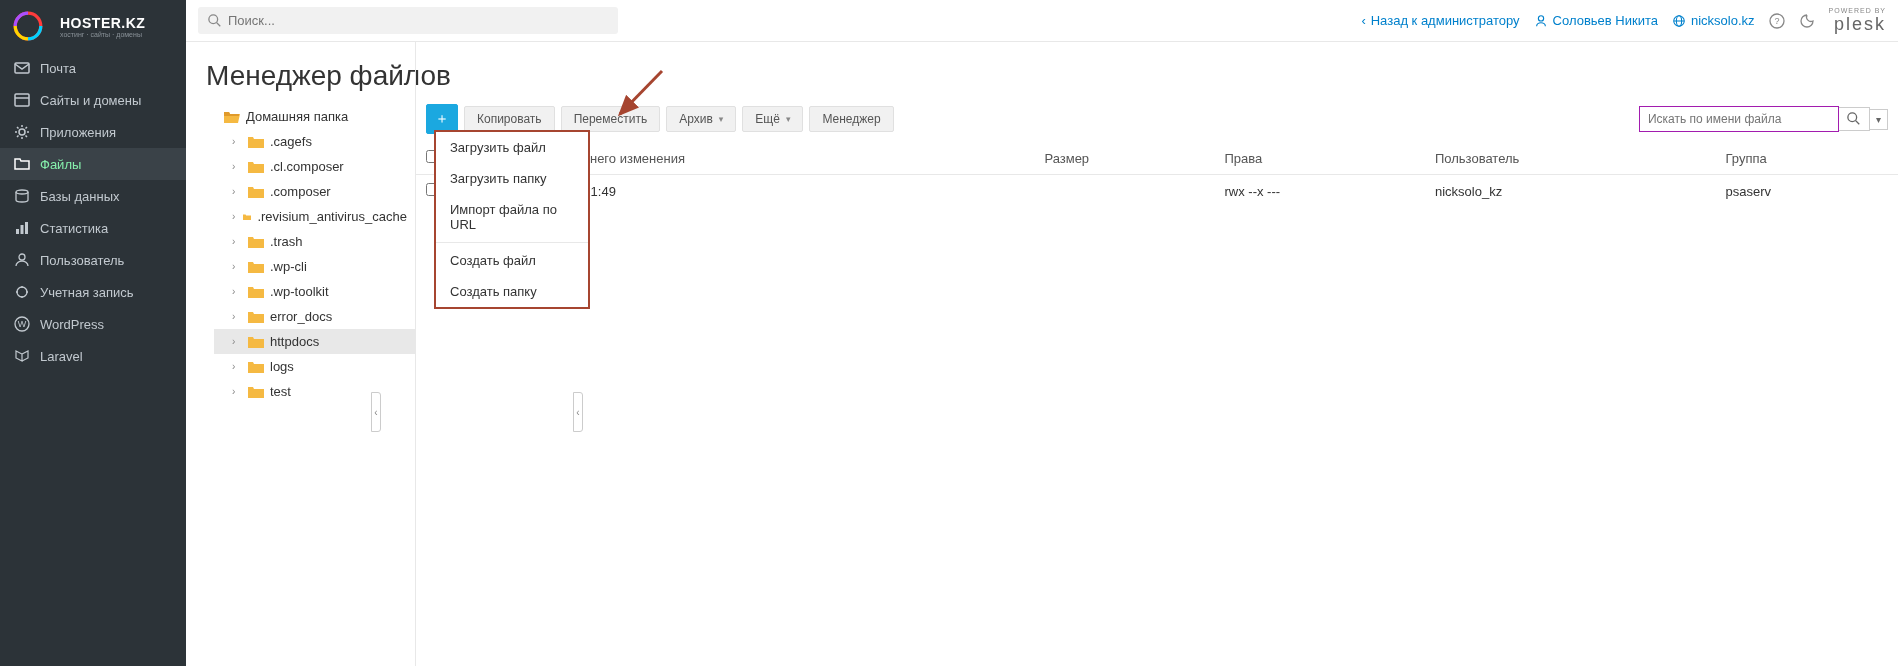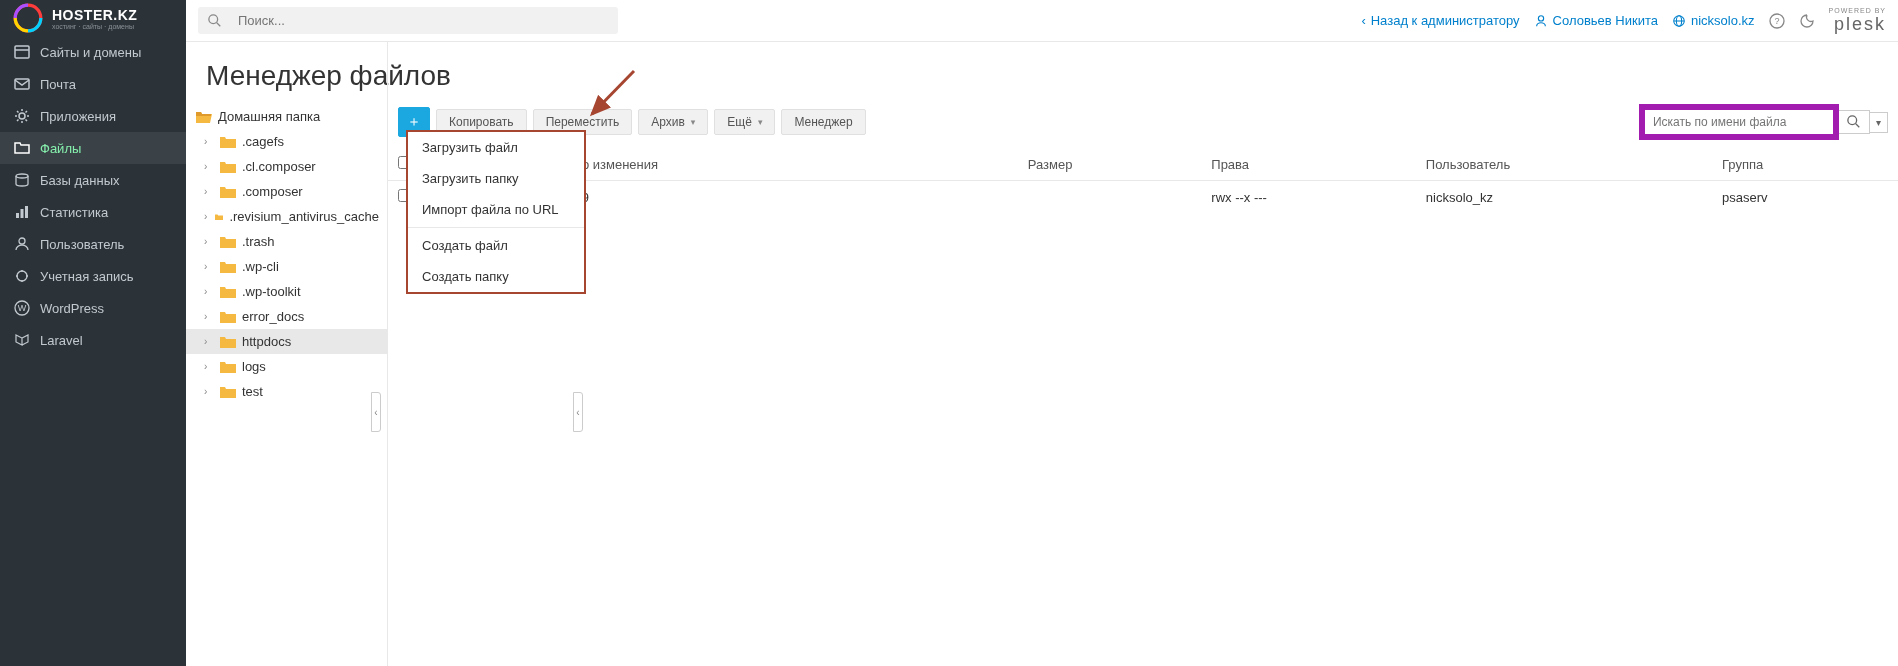--- a/index.html
+++ b/index.html
@@ -1,64 +1,64 @@
 <!DOCTYPE html>
 <html><head>
 <meta charset="utf-8">
 <style>
 * { margin: 0; padding: 0; box-sizing: border-box; font-family: 'Segoe UI', Arial, sans-serif; }
 body { display: flex; height: 666px; width: 1898px; overflow: hidden; background: #fff; }
 
 .sidebar { width: 186px; background: #2c3338; color: #c2c9cf; flex-shrink: 0; display: flex; flex-direction: column; }
-.logo-area { padding: 2px 12px; display: flex; align-items: center; gap: 8px; }
+.logo-area { padding: 10px 12px; display: flex; align-items: center; gap: 16px; }
 .logo-area .swirl { width: 32px; height: 32px; }
 .logo-text { font-size: 14px; font-weight: bold; color: #fff; letter-spacing: 0.5px; }
 .logo-sub { font-size: 7px; color: #8a9298; }
 
 .nav-item { display: flex; align-items: center; gap: 10px; padding: 8px 14px; font-size: 13px; cursor: pointer; }
 .nav-item.active { background: #3a4248; color: #86efac; }
 .nav-item .icon { width: 16px; height: 16px; display: flex; align-items: center; justify-content: center; }
 
 .main { flex: 1; display: flex; flex-direction: column; position: relative; }
 
 .topbar { height: 42px; display: flex; align-items: center; padding: 0 12px; gap: 14px; border-bottom: 1px solid #e8e8e8; }
 .search-box { flex: 0 0 420px; display: flex; align-items: center; background: #f1f1f1; border-radius: 3px; padding: 6px 10px; color: #888; font-size: 13px; }
-.search-box input { border: none; background: transparent; outline: none; flex: 1; font-size: 13px; margin-left: 16px; }
+.search-box input { border: none; background: transparent; outline: none; flex: 1; font-size: 13px; margin-left: 6px; }
 .topbar .spacer { flex: 1; }
 .top-link { color: #0080cc; font-size: 13px; display: flex; align-items: center; gap: 5px; cursor: pointer; }
 .help-icon, .theme-toggle { color: #888; cursor: pointer; }
 .plesk-logo { font-size: 18px; color: #666; letter-spacing: 2px; }
 .plesk-wrap { text-align: right; }
 .plesk-powered { font-size: 7px; color: #888; letter-spacing: 1px; }
 
 .content { flex: 1; display: flex; position: relative; }
 .page-title-area { position: absolute; left: 20px; top: 18px; font-size: 28px; color: #333; }
 
-.tree-panel { width: 202px; border-right: 1px solid #e8e8e8; padding-top: 62px; flex-shrink: 0; font-size: 13px; position: relative; }
+.tree-panel { width: 202px; border-right: 1px solid #e8e8e8; padding-top: 62px; flex-shrink: 0; font-size: 13px; position: relative; margin-left: 28px; }
 .tree-item { display: flex; align-items: center; gap: 6px; padding: 5px 8px 5px 18px; cursor: pointer; color: #333; }
 .tree-item.root { padding-left: 10px; font-weight: 500; }
 .tree-item.selected { background: #e8e8e8; }
 .tree-item .chev { color: #888; font-size: 10px; width: 10px; }
 .folder-icon { width: 16px; height: 14px; }
 
 .file-area { flex: 1; padding-top: 62px; position: relative; }
 .toolbar { display: flex; align-items: center; gap: 6px; padding: 0 10px 8px 10px; }
 .btn { background: #f1f1f1; border: 1px solid #e0e0e0; padding: 5px 12px; font-size: 12px; color: #555; cursor: pointer; border-radius: 2px; display: flex; align-items: center; gap: 4px; }
 .btn.plus { background: #1ba8e0; color: #fff; border-color: #1ba8e0; padding: 5px 8px; font-size: 14px; }
 .toolbar .tspacer { flex: 1; }
 .search-files { display: flex; align-items: center; }
-.search-files input { border: 6px solid #a21caf; padding: 5px 8px; font-size: 12px; width: 200px; outline: none; }
+.search-files input { border: 1px solid #a21caf; padding: 5px 8px; font-size: 12px; width: 200px; outline: none; }
 .search-files .sbtn { border: 1px solid #ccc; border-left: none; padding: 4px 8px; cursor: pointer; display: flex; align-items: center; }
 .search-files .sopt { border: 1px solid #ccc; border-left: none; padding: 4px 6px; cursor: pointer; font-size: 10px; color: #666; }
 
 .file-table { width: 100%; font-size: 13px; border-collapse: collapse; }
 .file-table th { text-align: left; padding: 8px 10px; color: #555; font-weight: normal; border-bottom: 1px solid #e8e8e8; }
 .file-table td { padding: 8px 10px; color: #333; }
 
-.dropdown-menu { position: absolute; top: 88px; left: 18px; width: 180px; background: #fff; border: 2px solid #a64530; z-index: 10; }
+.dropdown-menu { position: absolute; top: 88px; left: 18px; width: 156px; background: #fff; border: 2px solid #a64530; z-index: 10; }
 .dropdown-menu .item { padding: 8px 14px; font-size: 13px; color: #333; cursor: pointer; }
 .dropdown-menu .sep { height: 1px; background: #e8e8e8; margin: 2px 0; }
 
 .arrow-overlay { position: absolute; top: 24px; left: 196px; z-index: 11; pointer-events: none; }
 
 .collapse-handle { position: absolute; left: -1px; top: 350px; width: 10px; height: 40px; background: #fff; border: 1px solid #ccc; border-radius: 0 3px 3px 0; display: flex; align-items: center; justify-content: center; color: #888; font-size: 10px; cursor: pointer; }
 .collapse-handle.tree-c { left: 185px; }
 .collapse-handle.file-c { left: 387px; }
 
 svg { display: block; }
@@ -77,34 +77,34 @@
     </svg>
     <div>
       <div class="logo-text">HOSTER.KZ</div>
       <div class="logo-sub">хостинг · сайты · домены</div>
     </div>
   </div>
 
   <div class="nav-item">
     <span class="icon">
         <svg width="16" height="16" viewBox="0 0 16 16">
+          <rect x="1" y="3" width="14" height="10" rx="1" fill="none" stroke="#c2c9cf" stroke-width="1.5"></rect>
+          <path d="M1 4 L8 9 L15 4" fill="none" stroke="#c2c9cf" stroke-width="1.5"></path>
+        </svg>
+      </span>
+    <span>Почта</span>
+  </div>
+  <div class="nav-item">
+    <span class="icon">
+        <svg width="16" height="16" viewBox="0 0 16 16">
           <rect x="1" y="2" width="14" height="12" rx="1" fill="none" stroke="#c2c9cf" stroke-width="1.5"></rect>
           <line x1="1" y1="6" x2="15" y2="6" stroke="#c2c9cf" stroke-width="1.5"></line>
         </svg>
       </span>
     <span>Сайты и домены</span>
-  </div>
-  <div class="nav-item">
-    <span class="icon">
-        <svg width="16" height="16" viewBox="0 0 16 16">
-          <rect x="1" y="3" width="14" height="10" rx="1" fill="none" stroke="#c2c9cf" stroke-width="1.5"></rect>
-          <path d="M1 4 L8 9 L15 4" fill="none" stroke="#c2c9cf" stroke-width="1.5"></path>
-        </svg>
-      </span>
-    <span>Почта</span>
   </div>
   <div class="nav-item">
     <span class="icon">
         <svg width="16" height="16" viewBox="0 0 16 16">
           <circle cx="8" cy="8" r="3" fill="none" stroke="#c2c9cf" stroke-width="1.5"></circle>
           <path d="M8 1 L8 3 M8 13 L8 15 M1 8 L3 8 M13 8 L15 8 M3 3 L4.5 4.5 M11.5 11.5 L13 13 M3 13 L4.5 11.5 M11.5 4.5 L13 3" stroke="#c2c9cf" stroke-width="1.5"></path>
         </svg>
       </span>
     <span>Приложения</span>
   </div>

